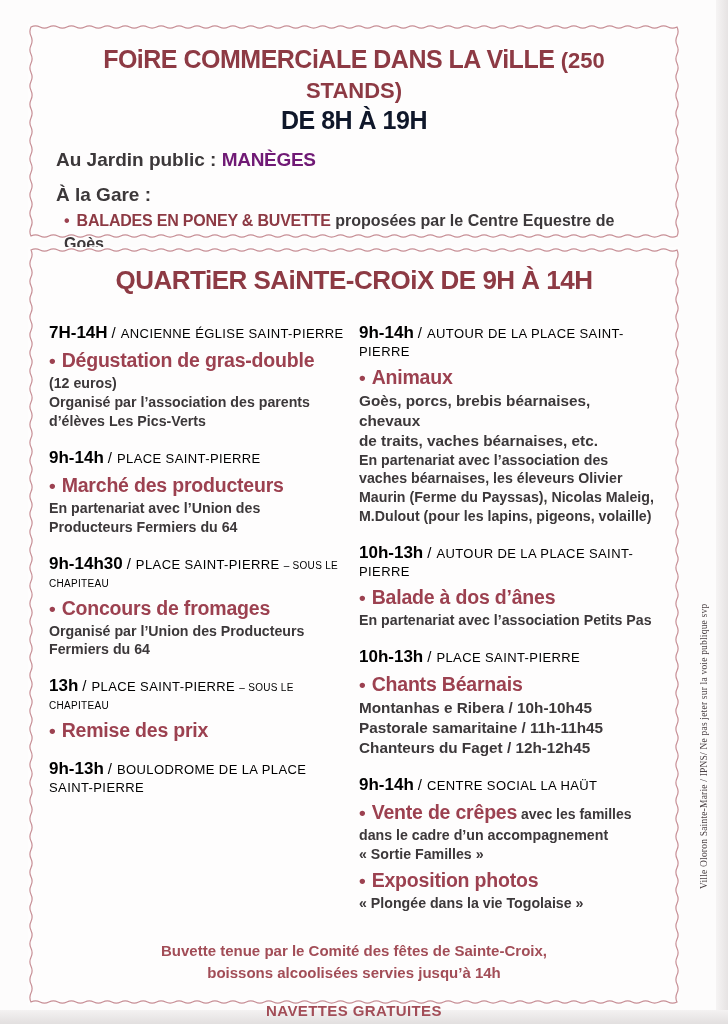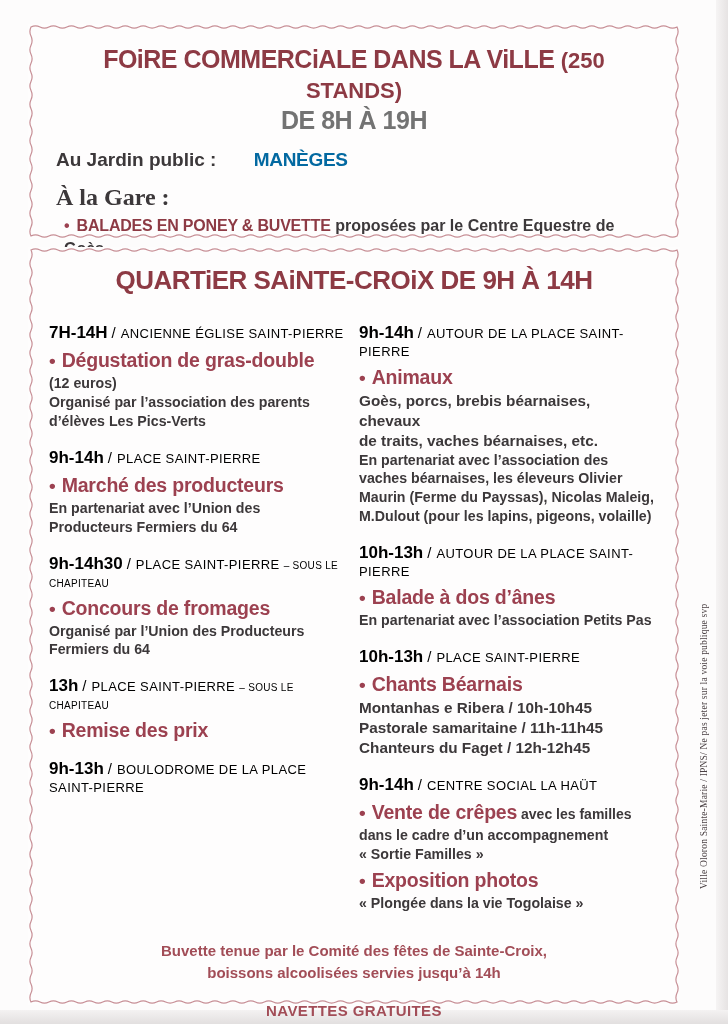--- a/index.html
+++ b/index.html
@@ -16,25 +16,25 @@
 
   .wavy-box{position:absolute;box-sizing:border-box;background:#fefdfd;}
   .wavy-svg{position:absolute;left:0;top:0;pointer-events:none;}
 
   .box1{left:28px;top:24px;width:652px;height:215px;padding:14px 28px 10px;}
   .box2{left:28px;top:247px;width:652px;height:758px;padding:12px 21px 10px;}
 
   h1{margin:6px 0 0;text-align:center;font-size:25px;line-height:1.2;
      color:#8d3a44;letter-spacing:-0.5px;font-weight:700;}
   h1 .title-note{font-size:22px;letter-spacing:0;}
-  .hours{margin:1px 0 14px;text-align:center;font-size:25px;color:#737373;
+  .hours{margin:1px 0 14px;text-align:center;font-size:25px;color:#0f172a;
      font-weight:700;letter-spacing:-0.5px;}
   .venue-line{margin:0 0 13px;font-size:19px;font-weight:700;color:#3c383a;}
-  .venue-line .caps-val{color:#0369a1;letter-spacing:-0.3px;margin-left:32px;}
-  .gare-label{margin:12px 0 3px;font-size:24px;font-weight:700;color:#3c383a;font-family:Liberation Serif, serif;}
+  .venue-line .caps-val{color:#701a75;letter-spacing:-0.3px;}
+  .gare-label{margin:12px 0 3px;font-size:19px;font-weight:700;color:#3c383a;}
   .top-bullets{list-style:none;margin:0;padding:0 0 0 8px;}
   .top-bullets li{font-size:16px;line-height:1.45;font-weight:700;color:#3c383a;}
   .top-bullets .dot{color:#9c4150;margin-right:7px;}
   .top-bullets .hl{color:#8d3a44;letter-spacing:-0.2px;}
 
   .section-title{margin:6px 0 26px;text-align:center;font-size:26px;
      color:#8d3a44;font-weight:700;letter-spacing:-0.5px;}
 
   .cols{display:flex;gap:14px;min-height:578px;}
   .col{box-sizing:border-box;}

